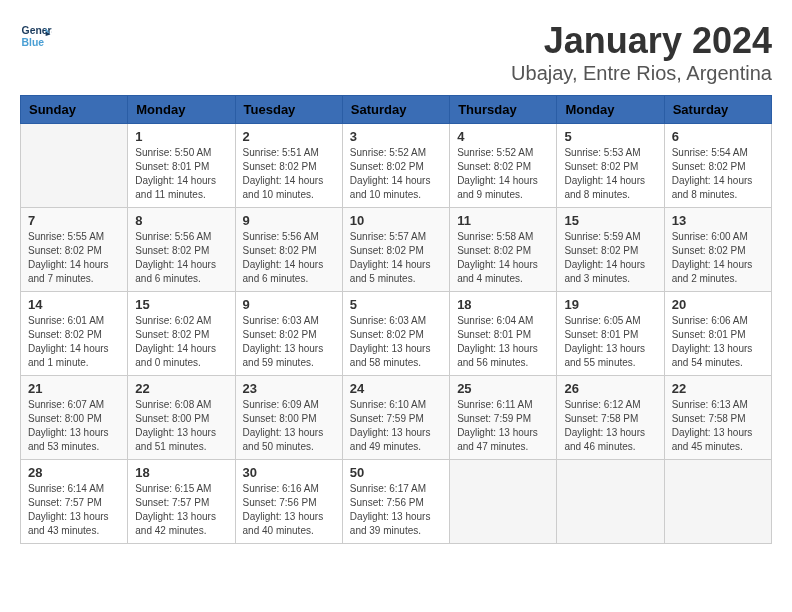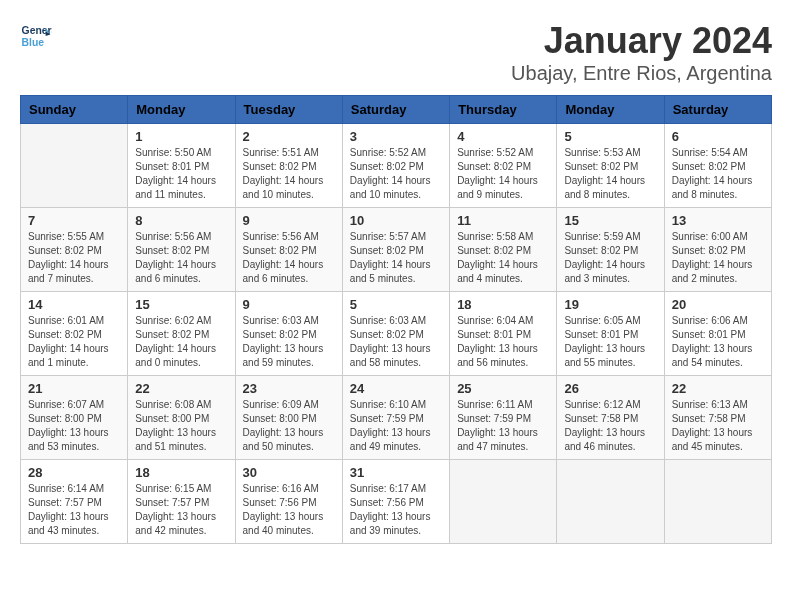--- a/index.html
+++ b/index.html
@@ -234,21 +234,21 @@
         </td>
         <td>
           <span class="day-number">18</span>
           <div class="day-info">Sunrise: 6:15 AM<br>Sunset: 7:57 PM<br>Daylight: 13 hours and 42 minutes.</div>
         </td>
         <td>
           <span class="day-number">30</span>
           <div class="day-info">Sunrise: 6:16 AM<br>Sunset: 7:56 PM<br>Daylight: 13 hours and 40 minutes.</div>
         </td>
         <td>
-          <span class="day-number">31</span>
+          <span class="day-number">50</span>
           <div class="day-info">Sunrise: 6:17 AM<br>Sunset: 7:56 PM<br>Daylight: 13 hours and 39 minutes.</div>
         </td>
         <td class="empty-cell"></td>
         <td class="empty-cell"></td>
         <td class="empty-cell"></td>
       </tr>
     </tbody>
 </table>
 
 </body></html>

